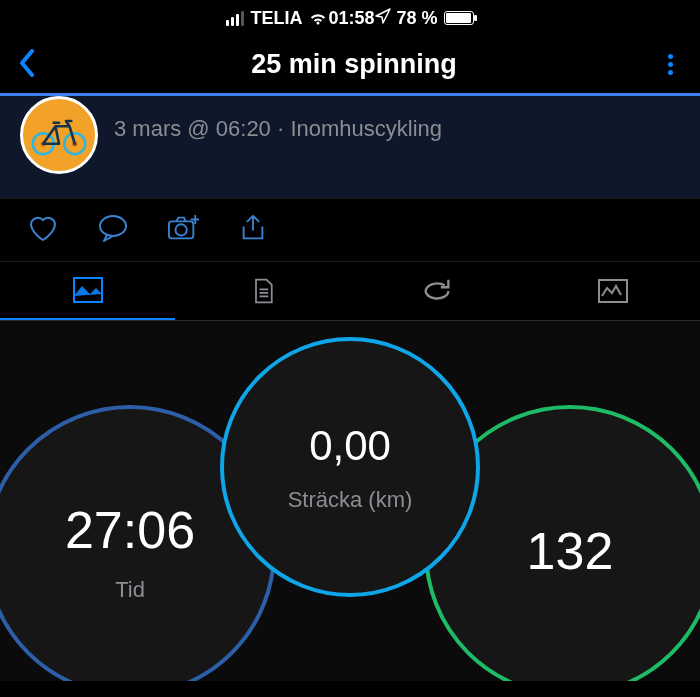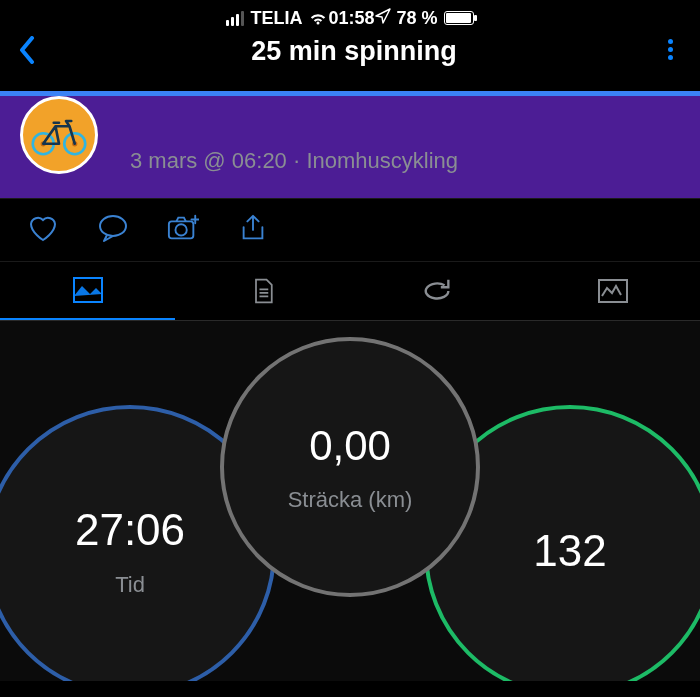--- a/index.html
+++ b/index.html
@@ -7,42 +7,42 @@
     .status-bar { display:flex; align-items:center; justify-content:center; height:36px; padding:0 28px; font-size:18px; font-weight:600; }
     .sb-left, .sb-right { display:flex; align-items:center; gap:6px; }
     .sb-left .bars { display:flex; align-items:flex-end; gap:2px; }
     .bars span { width:3px; background:#fff; border-radius:1px; }
     .bars .b1 { height:6px; } .bars .b2 { height:9px; } .bars .b3 { height:12px; } .bars .b4 { height:15px; background:#555; }
     .wifi svg { display:block; }
     .batt { display:flex; align-items:center; gap:4px; }
     .batt-shell { width:30px; height:14px; border:1.5px solid #fff; border-radius:3px; position:relative; }
     .batt-shell::after { content:""; position:absolute; right:-4px; top:3px; width:2.5px; height:6px; background:#fff; border-radius:1px; }
     .batt-fill { position:absolute; left:1px; top:1px; bottom:1px; width:90%; background:#fff; border-radius:1px; }
-    .nav-bar { display:flex; height:60px; padding:0 18px; border-bottom:5px solid #3b82f6; }
+    .nav-bar { display:flex; align-items:center; height:60px; padding:0 18px; border-bottom:3px solid #3b82f6; }
     .nav-bar .back { width:32px; color:#0a84ff; }
     .nav-bar .title { flex:1; text-align:center; font-size:27px; font-weight:700; }
     .nav-bar .menu { width:24px; text-align:right; }
     .menu .dot { display:block; width:5px; height:5px; background:#0a84ff; border-radius:50%; margin:3px auto; }
-    .activity-head { display:flex; align-items:flex-end; gap:32px; padding:20px 20px 24px 20px; background:#4c1d95; }
+    .activity-head { display:flex; align-items:flex-start; gap:16px; padding:20px 20px 24px 20px; background:#0f172a; }
     .avatar { width:78px; height:78px; border-radius:50%; background:#f2a229; border:3px solid #fff; display:flex; align-items:center; justify-content:center; margin-top:-20px; }
     .avatar svg { width:56px; height:42px; }
     .meta { font-size:22px; color:#8a8e93; }
     .actions { display:flex; gap:36px; padding:14px 26px 18px 26px; border-top:1px solid #1a1a1a; }
     .act-icon { width:34px; height:30px; display:flex; align-items:center; justify-content:center; color:#3a82d2; }
     .act-icon svg { width:32px; height:30px; }
     .tabs { display:flex; border-top:1px solid #1a1a1a; border-bottom:1px solid #2a2a2a; }
     .tab { flex:1; height:58px; display:flex; align-items:center; justify-content:center; color:#8a8e93; }
     .tab svg { width:32px; height:28px; }
     .tab.active { color:#0a84ff; border-bottom:2px solid #0a84ff; }
     .metrics { position:relative; height:360px; background:#0b0b0b; overflow:hidden; }
     .circle { position:absolute; border-radius:50%; background:#161616; display:flex; flex-direction:column; align-items:center; justify-content:center; }
     .circle.blue  { width:292px; height:292px; left:-16px;  top:84px; border:4px solid #2d5ea8; }
     .circle.green { width:292px; height:292px; right:-16px; top:84px; border:4px solid #1dbb66; }
-    .circle.orange{ width:260px; height:260px; left:220px;  top:16px; border:4px solid #737373; z-index:2; }
-    .c-val { font-size:44px; font-weight:400; }
+    .circle.orange{ width:260px; height:260px; left:220px;  top:16px; border:4px solid #0ea5e9; z-index:2; }
+    .c-val { font-size:52px; font-weight:400; }
     .orange .c-val { font-size:42px; }
     .c-label { font-size:22px; color:#8a8e93; margin-top:17px; }
   </style>
 </head>
 <body>
 
 <div class="status-bar">
   <div class="sb-left">
     <span class="bars">
       <span class="b1"></span>

